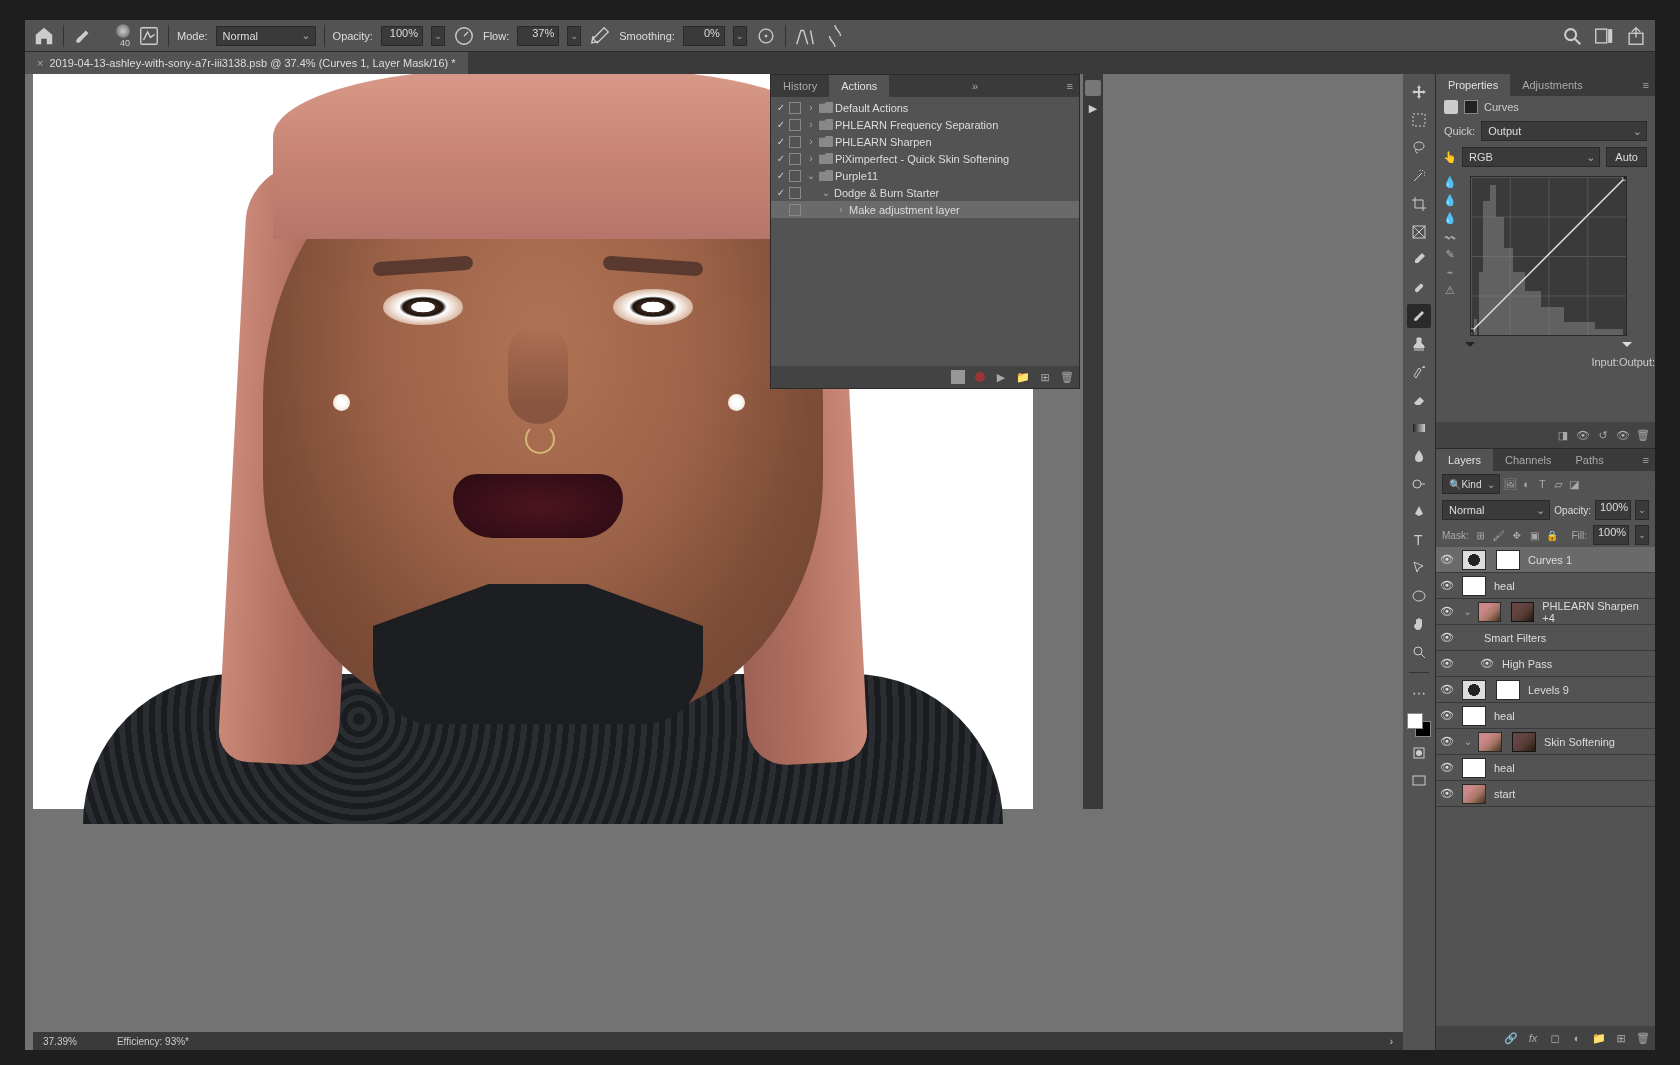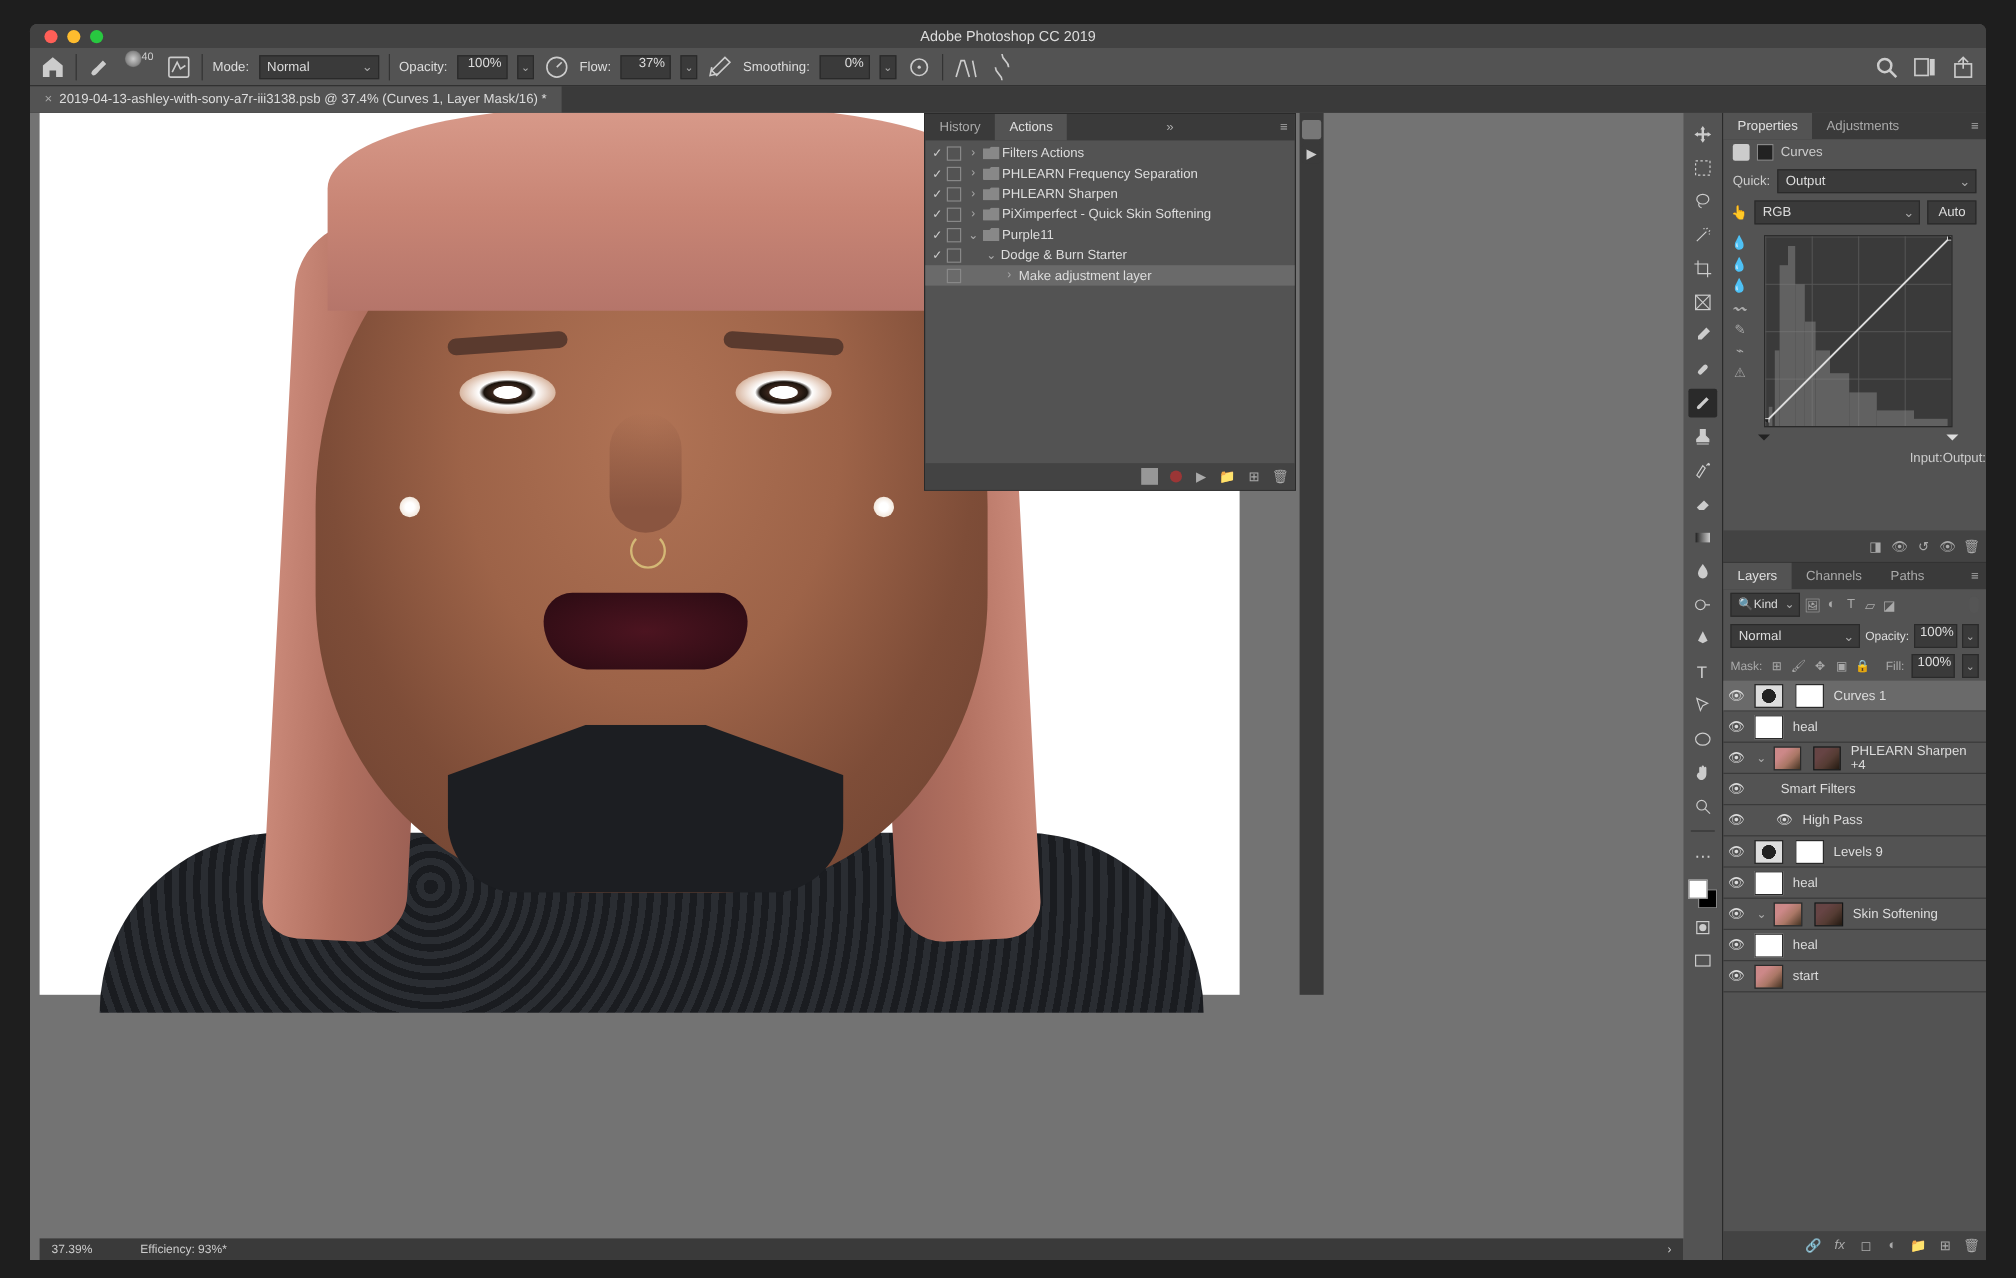--- a/index.html
+++ b/index.html
@@ -5,21 +5,21 @@
 * { margin: 0; padding: 0; box-sizing: border-box; font-family: -apple-system, "Helvetica Neue", Arial, sans-serif; }
 body { background: #1e1e1e; width: 1680px; height: 1065px; overflow: hidden; color: #ccc; font-size: 11px; position: relative; }
 .window { position: absolute; top: 20px; left: 25px; right: 25px; bottom: 15px; background: #535353; border-radius: 6px 6px 0 0; display: flex; flex-direction: column; }
 .titlebar { height: 20px; background: #424242; border-radius: 6px 6px 0 0; display: flex; align-items: center; position: relative; }
 .traffic { display: flex; gap: 8px; padding-left: 12px; }
 .tl { width: 11px; height: 11px; border-radius: 50%; }
 .tl.r { background: #ff5f57; } .tl.y { background: #febc2e; } .tl.g { background: #28c840; }
 .title { position: absolute; left: 50%; transform: translateX(-50%); color: #ddd; font-size: 12px; }
 .optbar { height: 32px; background: #535353; border-bottom: 1px solid #2a2a2a; display: flex; align-items: center; padding: 0 8px; gap: 8px; }
 .icon-btn { width: 22px; height: 22px; display: flex; align-items: center; justify-content: center; color: #ccc; cursor: pointer; }
-.brush-preview { width: 28px; height: 28px; display: flex; flex-direction: row; align-items: flex-start; justify-content: center; }
+.brush-preview { width: 28px; height: 28px; display: flex; flex-direction: column; align-items: flex-end; justify-content: center; }
 .brush-dot { width: 14px; height: 14px; background: radial-gradient(circle, #ccc 0%, #888 60%, transparent 80%); border-radius: 50%; }
 .brush-sz { font-size: 9px; color: #ccc; }
 .sep { width: 1px; height: 22px; background: #333; }
 .lbl { color: #ddd; font-size: 11px; }
 .dd { background: #3a3a3a; border: 1px solid #2a2a2a; height: 20px; padding: 0 18px 0 6px; color: #ddd; font-size: 11px; display: flex; align-items: center; position: relative; min-width: 80px; }
 .dd::after { content: '⌄'; position: absolute; right: 4px; color: #aaa; }
 .num-in { background: #3a3a3a; border: 1px solid #2a2a2a; height: 20px; width: 42px; color: #ddd; font-size: 11px; padding: 0 4px; text-align: right; }
 .dd-arrow { width: 14px; height: 20px; background: #3a3a3a; border: 1px solid #2a2a2a; display: flex; align-items: center; justify-content: center; color: #aaa; font-size: 9px; }
 .optbar-right { margin-left: auto; display: flex; gap: 10px; align-items: center; }
 .tabbar { height: 22px; background: #3a3a3a; display: flex; align-items: center; }
@@ -96,28 +96,20 @@
 .thumb.im { background: linear-gradient(135deg, #c88 30%, #a76 60%, #432 100%); }
 .layer-name { color: #ddd; margin-left: 4px; font-size: 11px; }
 .layers-foot { height: 24px; background: #434343; display: flex; align-items: center; justify-content: flex-end; padding: 0 6px; gap: 10px; }
 .lock-row { padding: 2px 6px; display: flex; align-items: center; gap: 6px; color: #aaa; font-size: 10px; }
 .mini-icon { width: 12px; height: 12px; display: inline-flex; align-items: center; justify-content: center; color: #aaa; }
 </style>
 </head>
 <body>
 
 <div class="window">
-  <div class="titlebar">
-    <div class="traffic">
-      <div class="tl r"></div>
-      <div class="tl y"></div>
-      <div class="tl g"></div>
-    </div>
-    <div class="title">Adobe Photoshop CC 2019</div>
-  </div>
 
   <div class="optbar">
     <div class="icon-btn">
       <svg viewBox="0 0 16 16" fill="#ccc">
           <path d="M8 2l6 5v7H10v-4H6v4H2V7z"></path>
         </svg>
     </div>
     <div class="sep"></div>
     <div class="icon-btn">
       <svg viewBox="0 0 16 16" fill="#ccc">
@@ -235,21 +227,21 @@
           <div class="ptab-menu">»</div>
           <div class="ptab-menu">≡</div>
         </div>
         <div class="action-list" id="action-list">
             <div class="action-row">
               <span class="chk">✓</span>
               <span class="sq"></span>
               <span style="width:0px"></span>
               <span class="twist">›</span>
               <span class="fldr"></span>
-              <span class="action-lbl">Filters Actions</span>
+              <span class="action-lbl">Default Actions</span>
             </div>
             <div class="action-row">
               <span class="chk">✓</span>
               <span class="sq"></span>
               <span style="width:0px"></span>
               <span class="twist">›</span>
               <span class="fldr"></span>
               <span class="action-lbl">PHLEARN Frequency Separation</span>
             </div>
             <div class="action-row">

